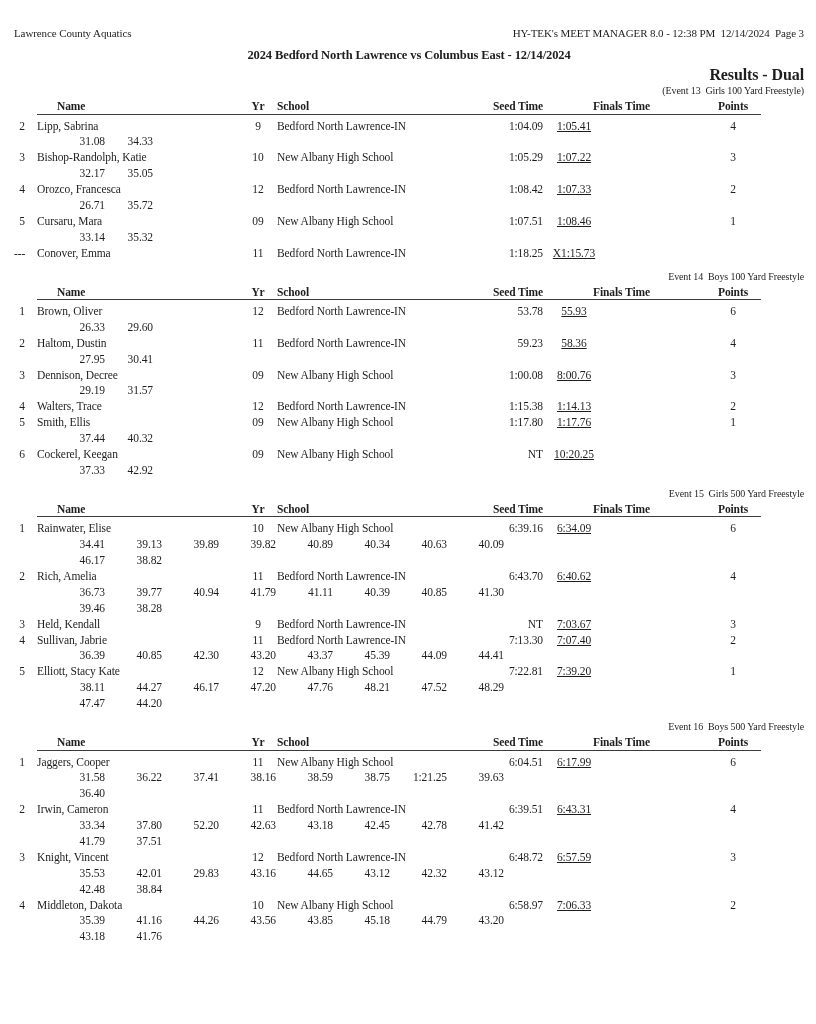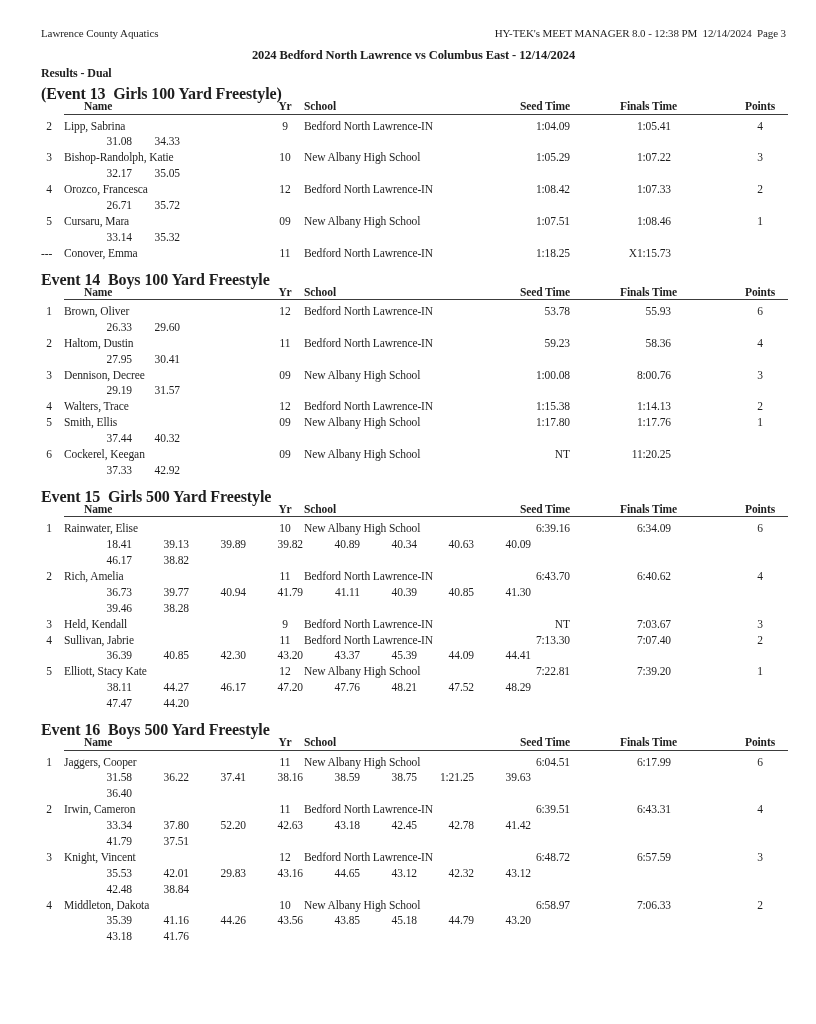--- a/index.html
+++ b/index.html
@@ -5,58 +5,58 @@
   html, body { margin: 0; padding: 0; }
   body {
     width: 816px; height: 1024px;
     background: #ffffff;
     overflow: hidden;
     font-family: "Liberation Serif", "DejaVu Serif", serif;
     font-size: 11.5px;
     color: #1e1e1e;
     letter-spacing: -0.1px;
   }
-  .page { padding: 27px 30px 0 14px; position: relative; margin-left: 27px; }
+  .page { padding: 27px 12px 0 14px; position: relative; }
 
   .page-header {
     display: flex; justify-content: space-between;
     font-size: 11px; height: 14px;
   }
   .page-header span { white-space: pre; }
 
   .meet-title {
     text-align: center; font-weight: bold; font-size: 12.5px;
     margin-top: 7px; height: 14px; white-space: pre;
   }
   .subtitle {
-    text-align: left; font-weight: bold; font-size: 12px;
+    text-align: right; font-weight: bold; font-size: 16px;
     margin-top: 4px; height: 14px;
   }
 
   .event { margin-top: 9px; }
   #events .event:first-child { margin-top: 5px; }
   .event-title {
-    font-weight: bold; font-size: 16px; height: 15px; white-space: pre;
+    font-weight: normal; font-size: 10px; height: 15px; white-space: pre; text-align: right;
   }
 
   .colhead { position: relative; height: 14.5px; font-weight: bold; }
   .colhead .rule {
     position: absolute; left: 23px; width: 724px; bottom: 0; height: 0;
     border-bottom: 1.7px solid #3c3c3c;
   }
 
   .colhead span, .row > span { position: absolute; white-space: pre; }
 
   .c-place  { left: 0px;   width: 11px;  text-align: right; }
   .c-name   { left: 23px; }
   .h-name   { left: 43px; }
   .c-yr     { left: 234px; width: 20px;  text-align: center; }
   .c-school { left: 263px; }
   .c-seed   { left: 389px; width: 140px; text-align: right; }
-  .c-finals { left: 490px; width: 140px; text-align: right; }
+  .c-finals { left: 490px; width: 140px; text-align: center; text-decoration: underline; }
   .h-finals { left: 496px; width: 140px; text-align: right; }
   .c-points { left: 689px; width: 60px;  text-align: center; }
 
   .rows { padding-top: 4px; }
   .row { position: relative; height: 15.9px; line-height: 14px; }
 
   .splits { padding-left: 34px; }
   .splits span {
     position: static; display: inline-block;
     width: 57px; text-align: right; white-space: pre;
@@ -198,21 +198,21 @@
             <span class="c-finals">1:17.76</span>
             <span class="c-points">1</span>
           </div>
           <div class="row splits narrow"><span>37.44</span><span>40.32</span></div>
           <div class="row">
             <span class="c-place">6</span>
             <span class="c-name">Cockerel, Keegan</span>
             <span class="c-yr">09</span>
             <span class="c-school">New Albany High School</span>
             <span class="c-seed">NT</span>
-            <span class="c-finals">11:20.25</span>
+            <span class="c-finals">10:20.25</span>
             <span class="c-points"></span>
           </div>
           <div class="row splits narrow"><span>37.33</span><span>42.92</span></div>
         </div>
       </div>
       <div class="event">
         <div class="event-title">Event 15  Girls 500 Yard Freestyle</div>
         <div class="colhead">
           <i class="rule"></i>
           <span class="h-name">Name</span>
@@ -225,21 +225,21 @@
         <div class="rows">
           <div class="row">
             <span class="c-place">1</span>
             <span class="c-name">Rainwater, Elise</span>
             <span class="c-yr">10</span>
             <span class="c-school">New Albany High School</span>
             <span class="c-seed">6:39.16</span>
             <span class="c-finals">6:34.09</span>
             <span class="c-points">6</span>
           </div>
-          <div class="row splits"><span>18.41</span><span>39.13</span><span>39.89</span><span>39.82</span><span>40.89</span><span>40.34</span><span>40.63</span><span>40.09</span></div>
+          <div class="row splits"><span>34.41</span><span>39.13</span><span>39.89</span><span>39.82</span><span>40.89</span><span>40.34</span><span>40.63</span><span>40.09</span></div>
           <div class="row splits"><span>46.17</span><span>38.82</span></div>
           <div class="row">
             <span class="c-place">2</span>
             <span class="c-name">Rich, Amelia</span>
             <span class="c-yr">11</span>
             <span class="c-school">Bedford North Lawrence-IN</span>
             <span class="c-seed">6:43.70</span>
             <span class="c-finals">6:40.62</span>
             <span class="c-points">4</span>
           </div>

